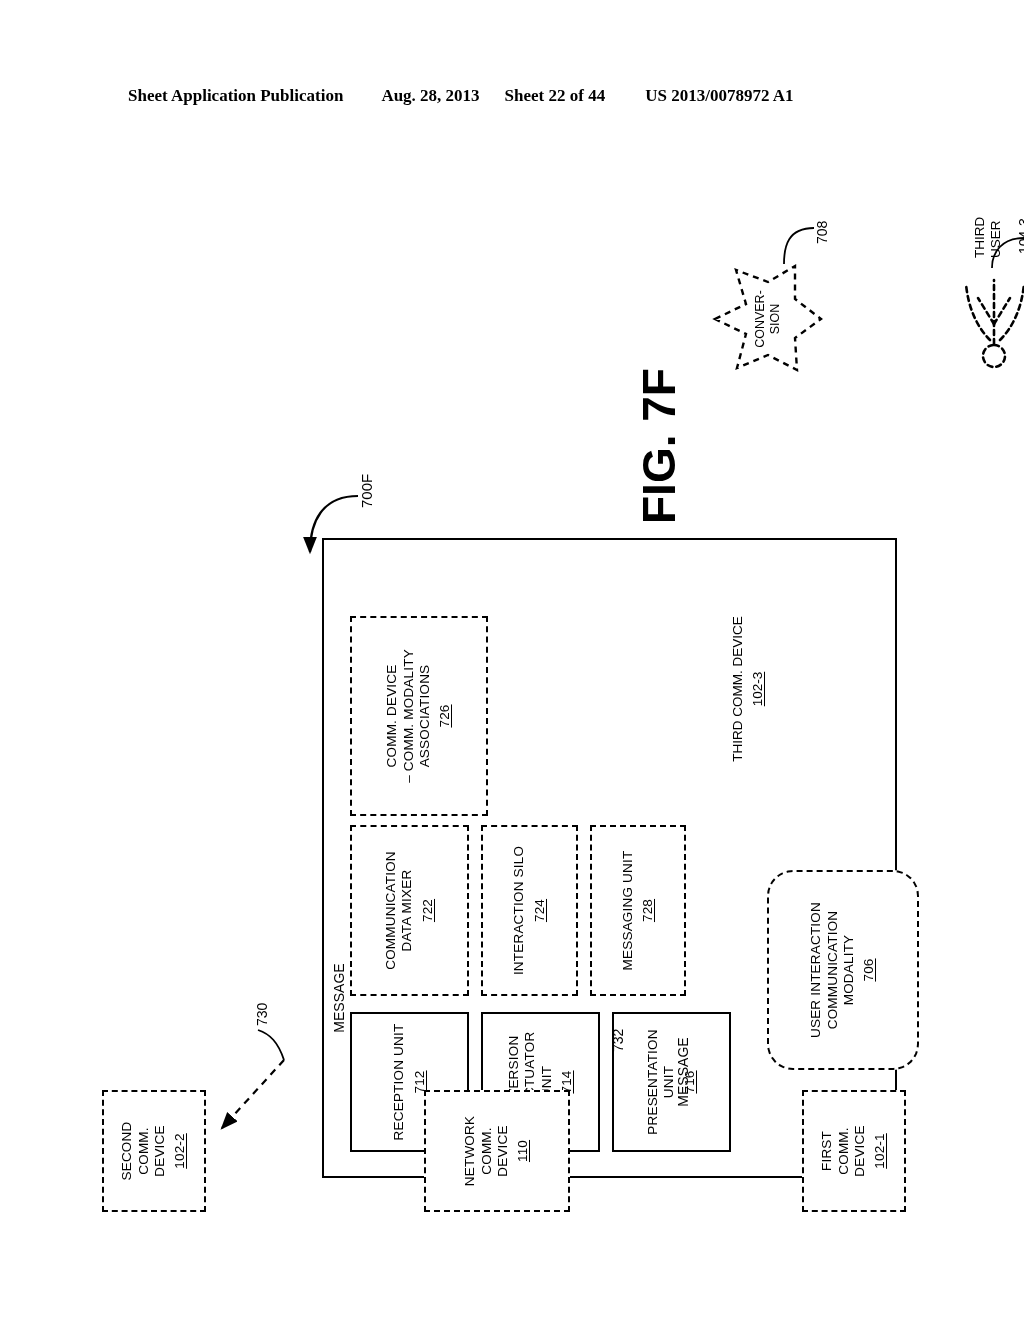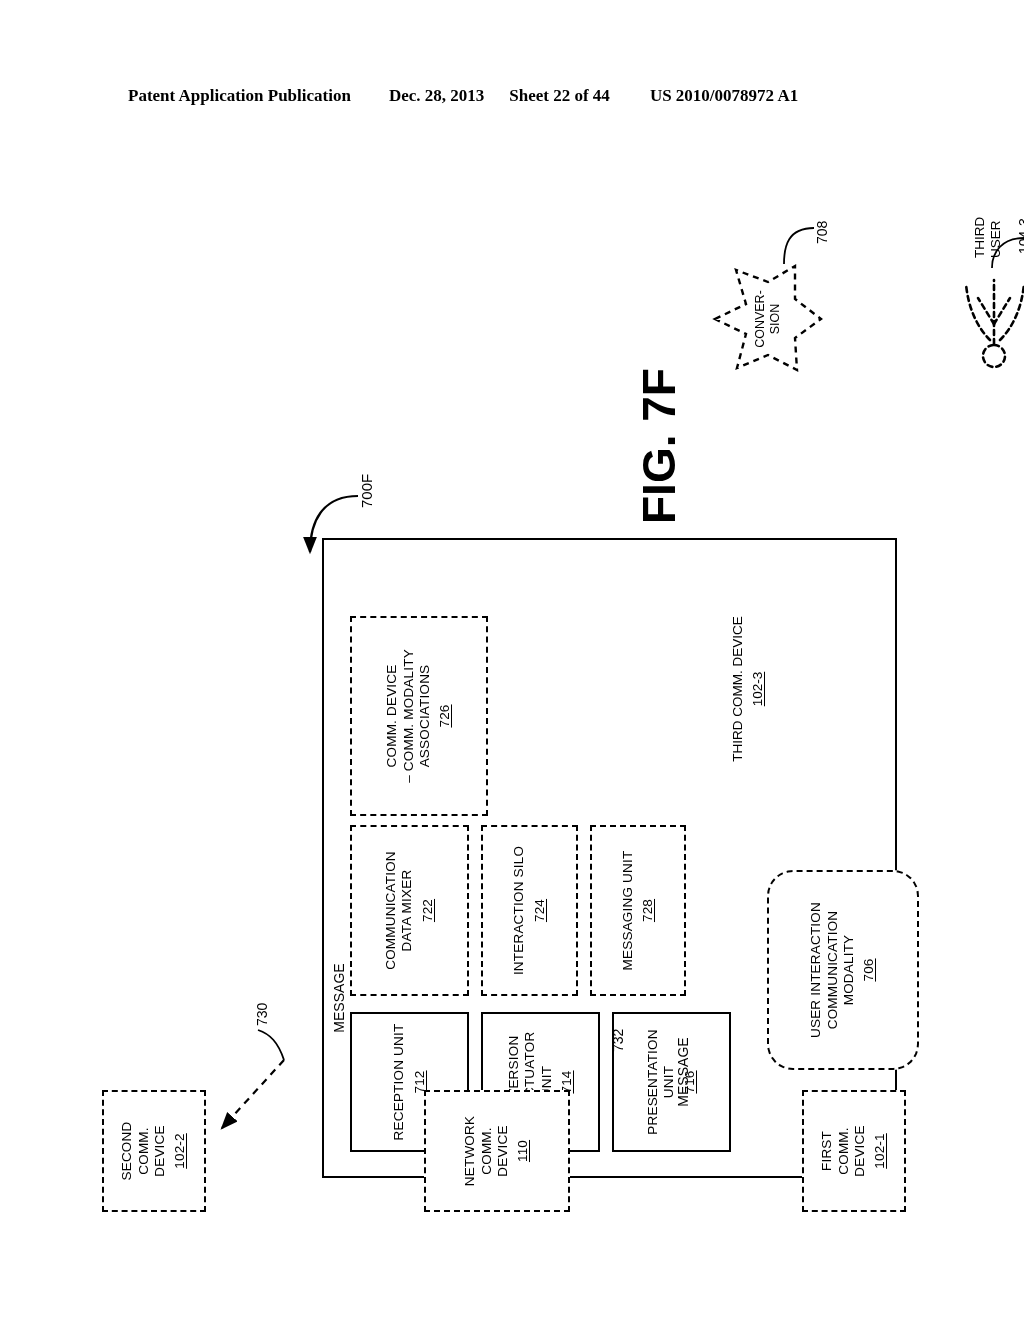--- a/index.html
+++ b/index.html
@@ -119,24 +119,24 @@
     left: 0; top: 0;
     width: 1060px; height: 880px;
     overflow: visible;
     pointer-events: none;
   }
 </style>
 </head>
 <body>
 
 <div class="page-header">
-  <span class="ph-pub">Patent Application Publication</span>
-  <span class="ph-date">Dec. 28, 2013</span>
+  <span class="ph-pub">Sheet Application Publication</span>
+  <span class="ph-date">Aug. 28, 2013</span>
   <span class="ph-sheet">Sheet 22 of 44</span>
-  <span class="ph-num">US 2010/0078972 A1</span>
+  <span class="ph-num">US 2013/0078972 A1</span>
 </div>
 
 <div id="figure-canvas">
 
   <svg class="overlay">
     <defs>
       <marker id="arrowhead" markerWidth="9" markerHeight="9" refX="7" refY="3.2" orient="auto">
         <path d="M0,0 L8,3.2 L0,6.4 z" fill="#000"></path>
       </marker>
     </defs>

